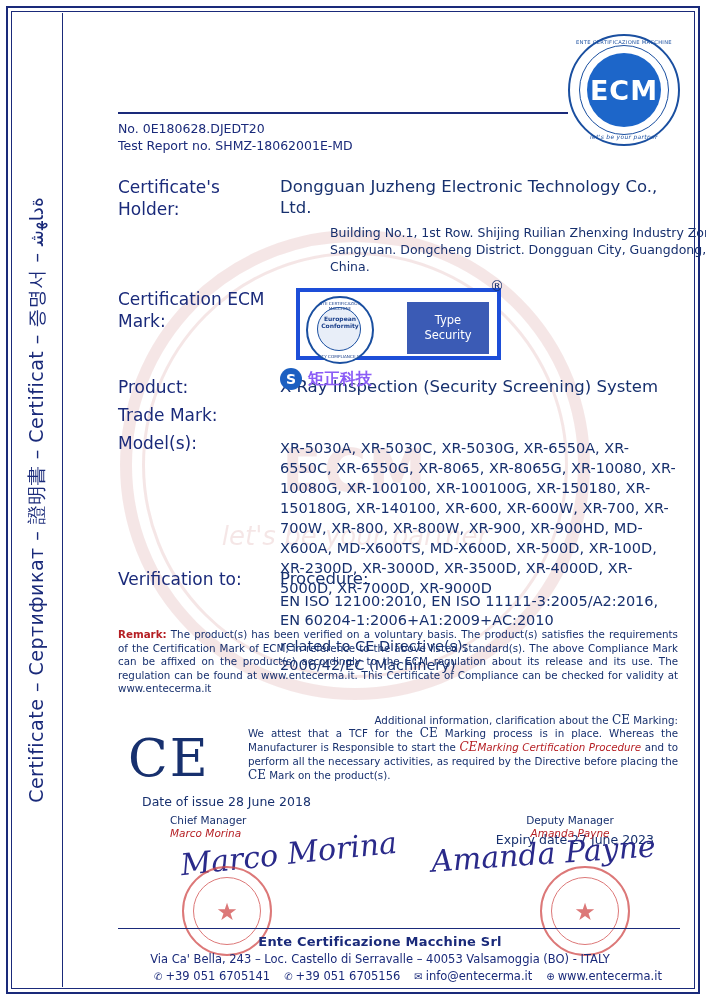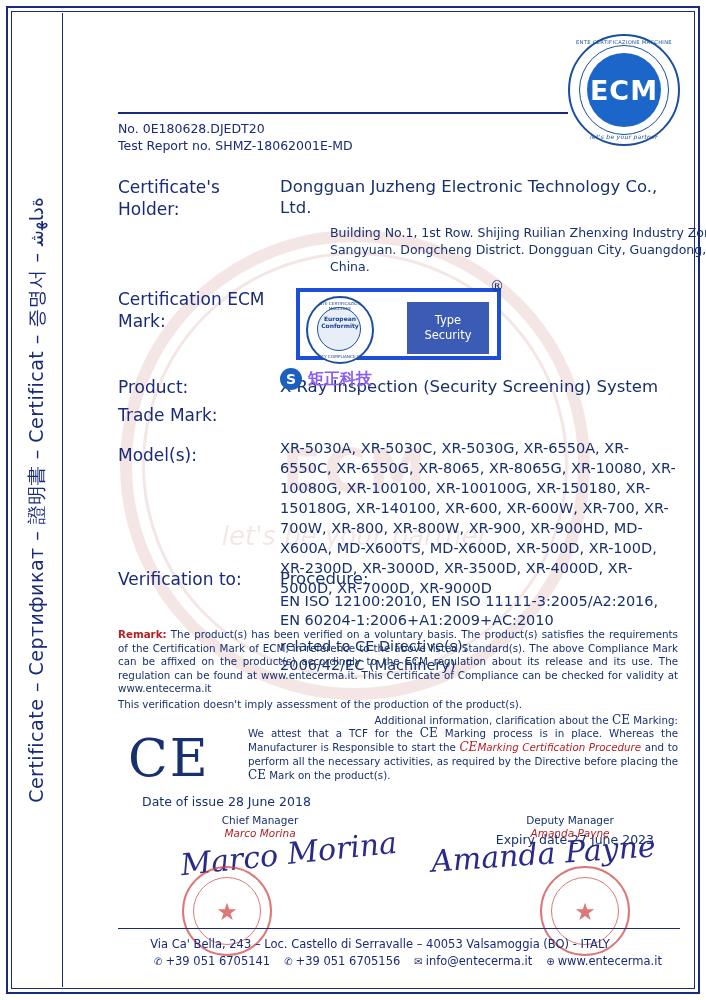--- a/index.html
+++ b/index.html
@@ -365,21 +365,21 @@
     top: 778px;
     font-size: 12.5px;
     color: #17306e;
     margin-top: 38px;
   }
   .sig-left {
     position: absolute;
     left: 100px;
     top: 798px;
     width: 180px;
-    text-align: center;
+    text-align: left;
     font-size: 10.5px;
     color: #17306e;
     line-height: 13px;
   }
   .sig-right {
     position: absolute;
     right: 30px;
     top: 798px;
     width: 180px;
     text-align: center;
@@ -531,32 +531,31 @@
 
     <div class="row label" style="left:48px; top:360px;">Product:</div>
     <div class="row value-big" style="left:210px; top:360px; width:410px;">X-Ray Inspection (Security Screening) System</div>
 
     <div class="row label" style="left:48px; top:388px;">Trade Mark:</div>
     <div class="tm-logo">
       <div class="tm-badge">S</div>
       <div class="tm-text">矩正科技</div>
     </div>
 
-    <div class="row label" style="left:48px; top:428px;">Model(s):</div>
+    <div class="row label" style="left:48px; top:416px;">Model(s):</div>
     <div class="row value-dark" style="left:210px; top:422px; width:400px; line-height:20px;">XR-5030A, XR-5030C, XR-5030G, XR-6550A, XR-6550C, XR-6550G, XR-8065, XR-8065G, XR-10080, XR-10080G, XR-100100, XR-100100G, XR-150180, XR-150180G, XR-140100, XR-600, XR-600W, XR-700, XR-700W, XR-800, XR-800W, XR-900, XR-900HD, MD-X600A, MD-X600TS, MD-X600D, XR-500D, XR-100D, XR-2300D, XR-3000D, XR-3500D, XR-4000D, XR-5000D, XR-7000D, XR-9000D</div>
 
     <div class="row label" style="left:48px; top:552px;">Verification to:</div>
     <div class="row value-big" style="left:210px; top:552px;">Procedure:</div>
     <div class="row value-dark" style="left:210px; top:576px; width:400px;">EN ISO 12100:2010, EN ISO 11111-3:2005/A2:2016, EN 60204-1:2006+A1:2009+AC:2010</div>
     <div class="row value-dark" style="left:210px; top:621px; width:400px;">related to CE Directive(s):</div>
     <div class="row value-dark" style="left:210px; top:640px; width:400px;">2006/42/EC (Machinery)</div>
 
     <div class="remark">
       <span><b>Remark:</b><span> The product(s) has been verified on a voluntary basis. The product(s) satisfies the requirements of the Certification Mark of ECM, in reference to the above listed Standard(s). The above Compliance Mark can be affixed on the product(s) accordingly to the ECM regulation about its release and its use. The regulation can be found at www.entecerma.it. This Certificate of Compliance can be checked for validity at www.entecerma.it</span></span>
-      <div style="margin-top:2px;">This verification doesn't imply assessment of the production of the product(s).</div>
     </div>
 
     <div class="addl">
       <span>Additional information, clarification about the </span><span class="ce-inline">CE</span><span> Marking:</span>
     </div>
 
     <div class="ce-big">CE</div>
 
     <div class="attest">
       <span>We attest that a TCF for the </span><span class="ce-inline">CE</span><span> Marking process is in place. Whereas the Manufacturer is Responsible to start the </span><span class="ce-inline red-italic">CE</span><span class="red-italic">Marking Certification Procedure</span><span> and to perform all the necessary activities, as required by the Directive before placing the </span><span class="ce-inline">CE</span><span> Mark on the product(s).</span>
@@ -579,20 +578,21 @@
 
     <div class="stamp stamp-left">
         <div class="stamp-star">★</div>
       </div>
     <div class="stamp stamp-right">
         <div class="stamp-star">★</div>
       </div>
 
     <div class="footer-rule"></div>
     <div class="footer">
+      <div class="footer-name">Ente Certificazione Macchine Srl</div>
       <div class="footer-addr">Via Ca' Bella, 243 – Loc. Castello di Serravalle – 40053 Valsamoggia (BO) - ITALY</div>
       <div class="footer-contacts">
         <span>
             <span class="ico">✆</span>
             <span>+39 051 6705141</span>
           </span>
         <span>
             <span class="ico">✆</span>
             <span>+39 051 6705156</span>
           </span>

